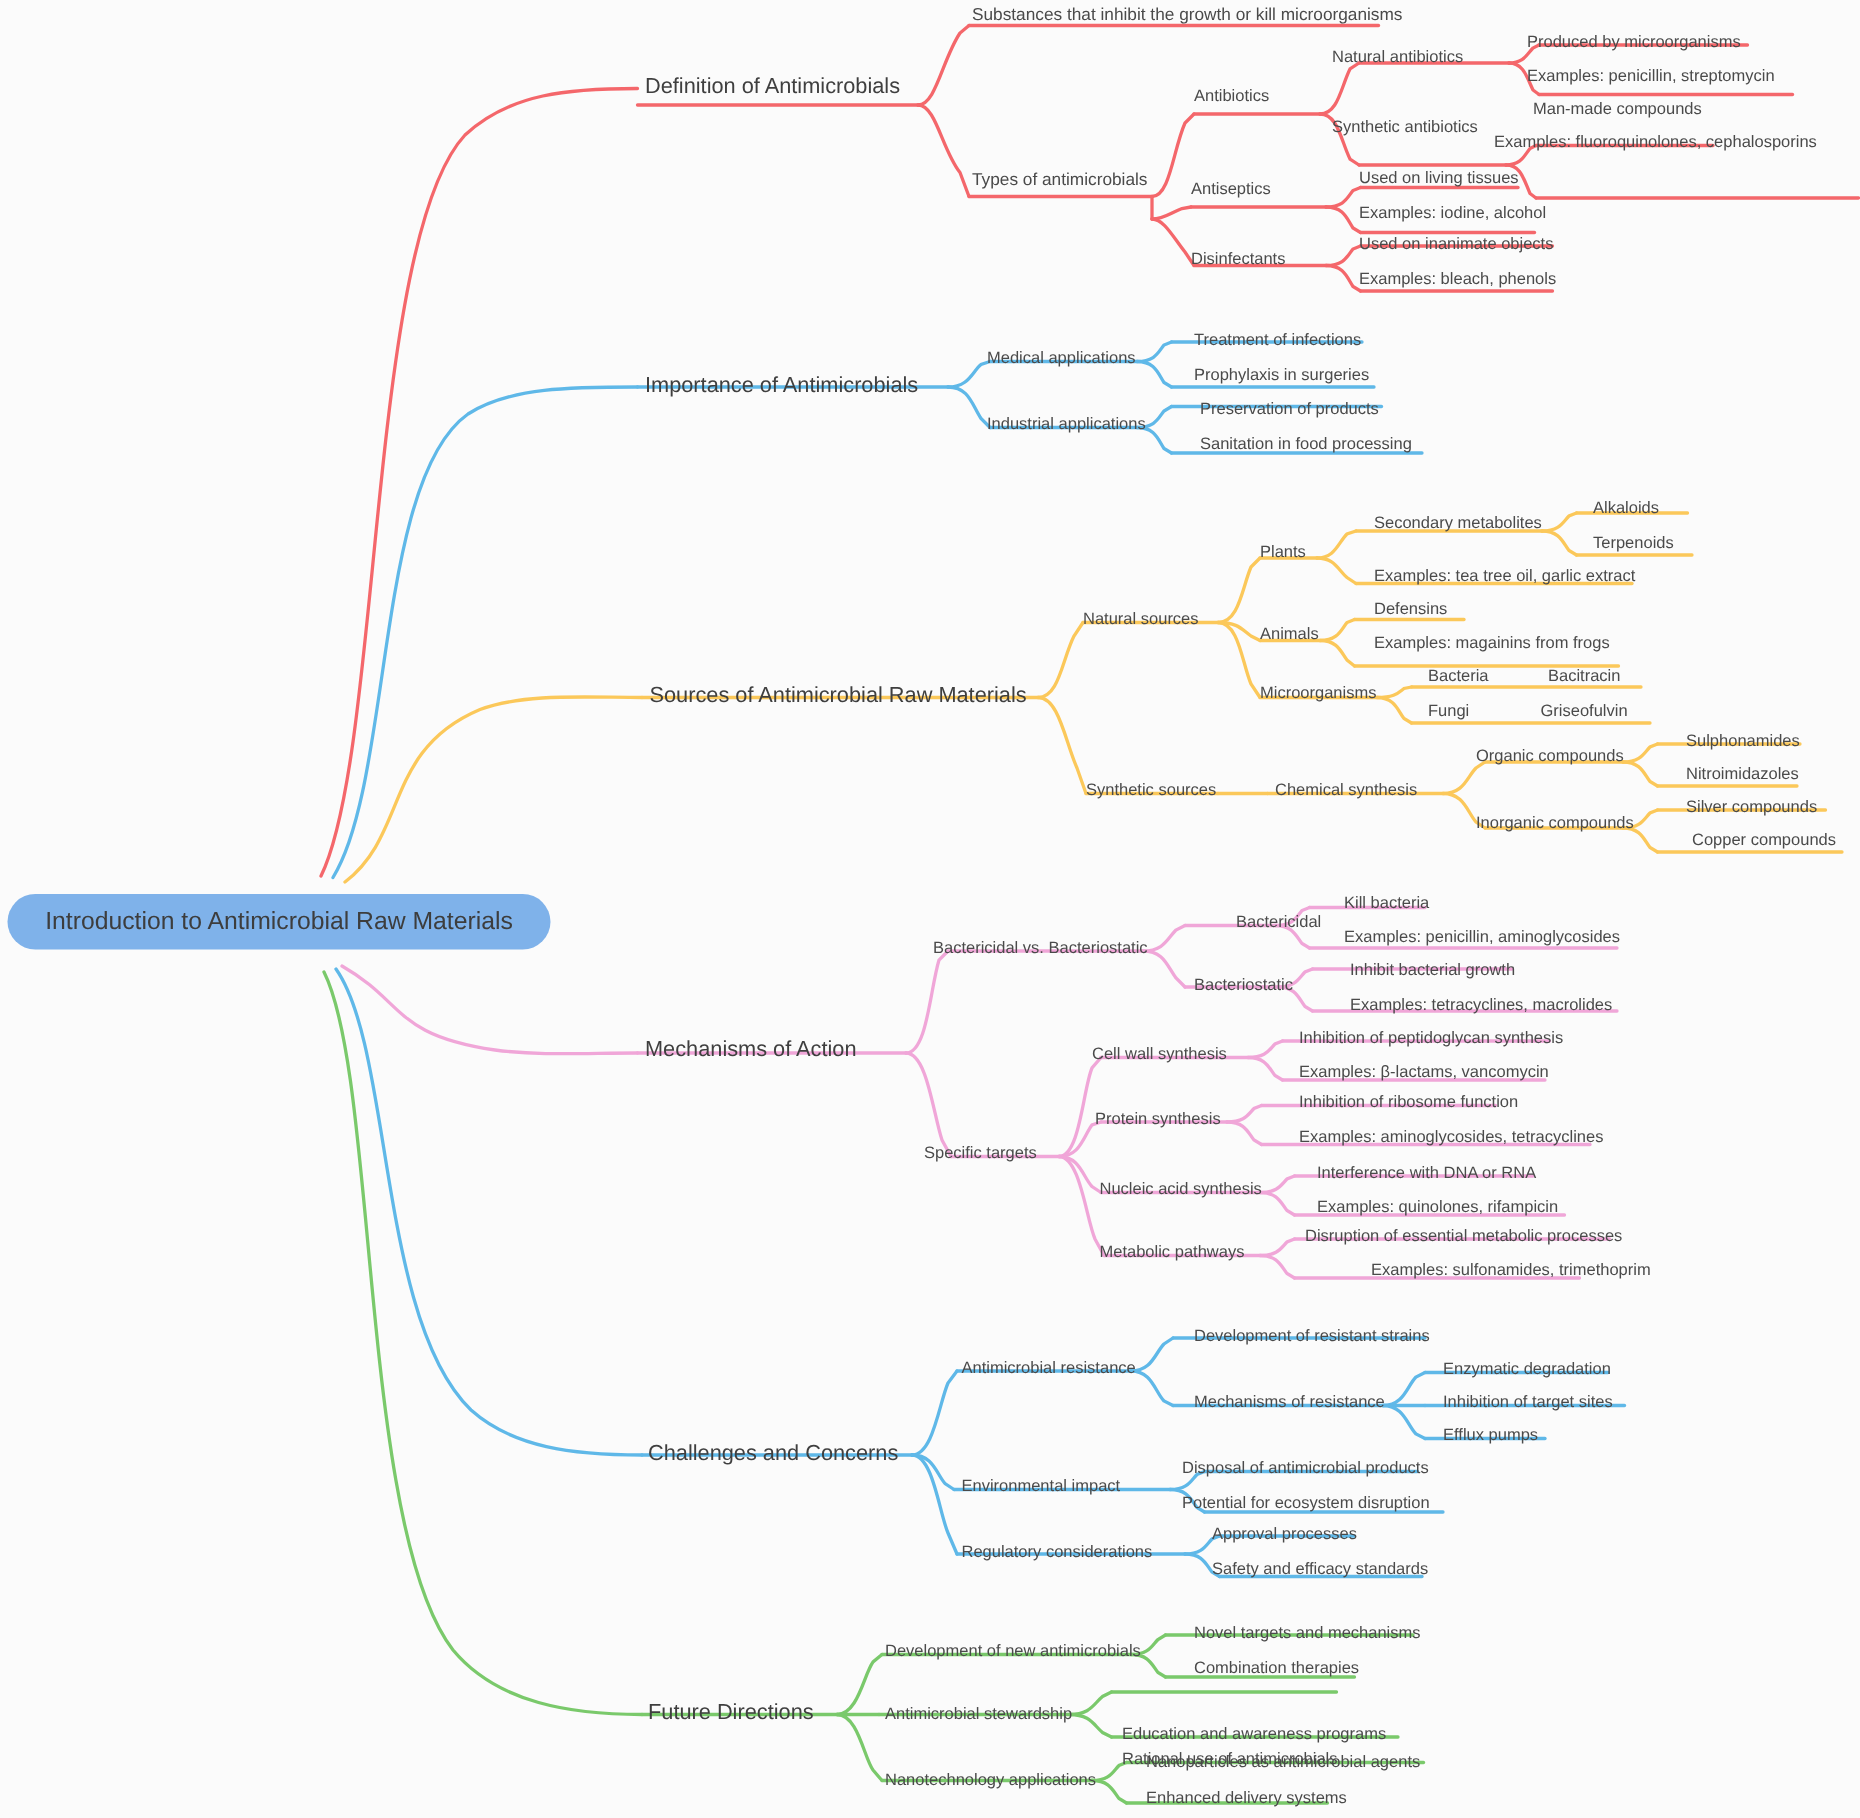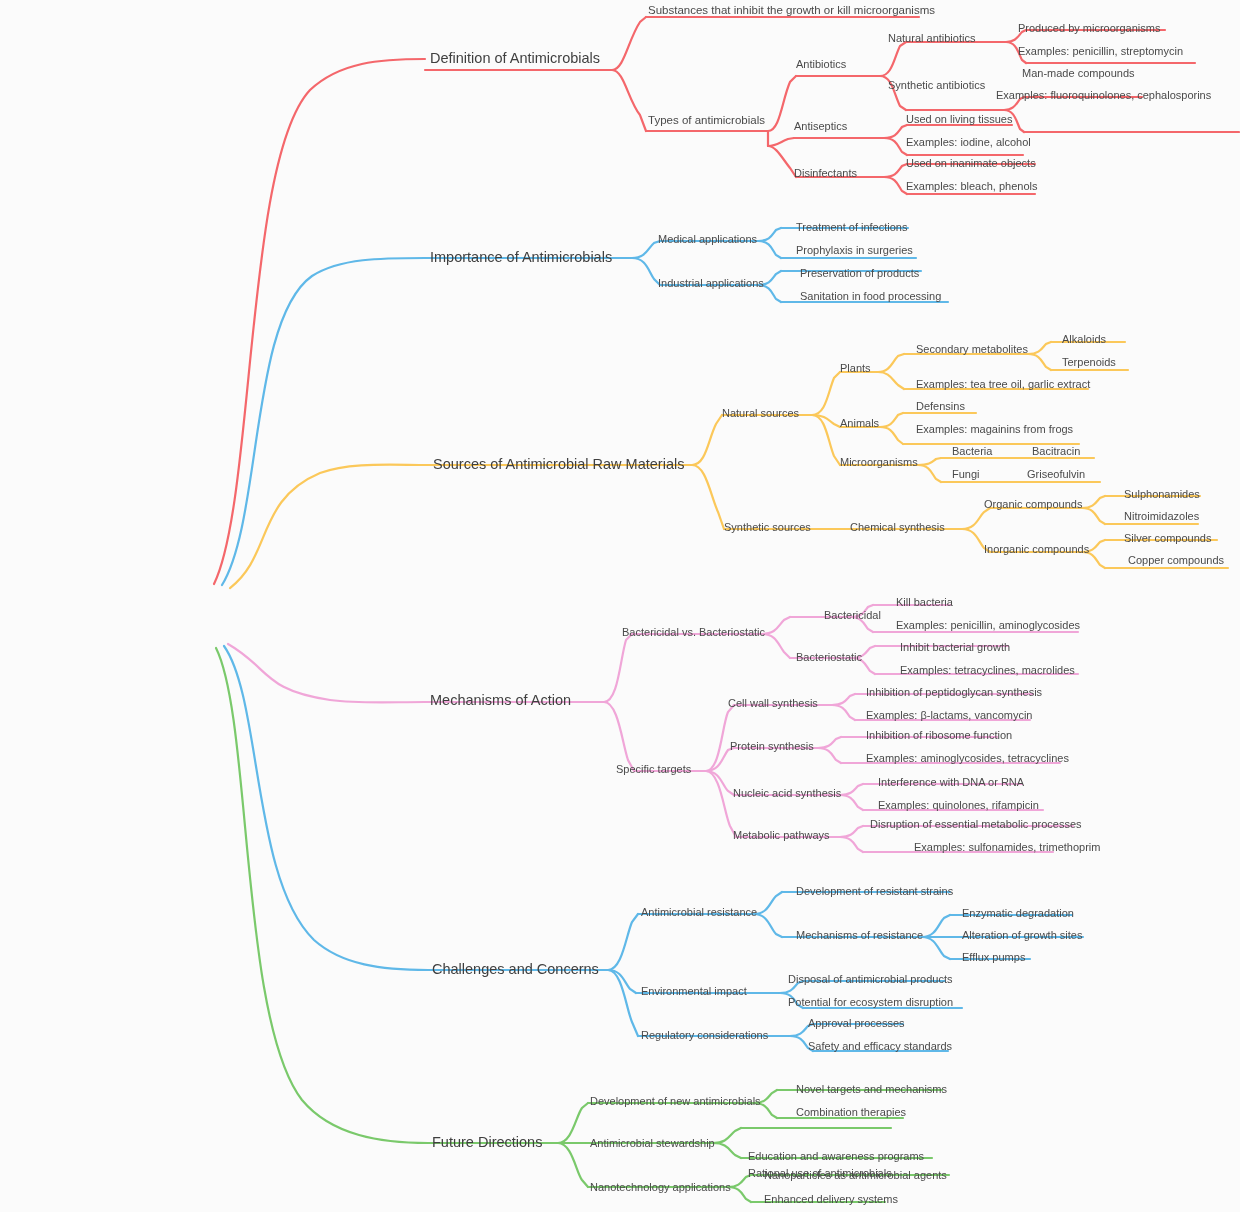--- a/index.html
+++ b/index.html
@@ -273,20 +273,23 @@
 
     <path d="M558,1143 C572,1143 576,1172 582,1180 L588,1187"></path>
     <path d="M588,1187 L728,1187"></path>
     <path d="M728,1187 C740,1187 742,1181 746,1177 L751,1175"></path>
     <path d="M751,1175 L949,1175"></path>
     <path d="M728,1187 C740,1187 742,1194 746,1199 L751,1202"></path>
     <path d="M751,1202 L885,1202"></path>
   </g>
 </svg>
 
+<div class="node" id="root-node">
+  <span>Introduction to Antimicrobial Raw Materials</span>
+</div>
 
 <div class="node lvl1" style="left:430px;top:51px;"><span>Definition of Antimicrobials</span></div>
 <div class="node lvl2" style="left:648px;top:5px;"><span>Substances that inhibit the growth or kill microorganisms</span></div>
 <div class="node lvl2" style="left:648px;top:115px;"><span>Types of antimicrobials</span></div>
 
 <div class="node lvl3" style="left:796px;top:59px;"><span>Antibiotics</span></div>
 <div class="node lvl3" style="left:888px;top:33px;"><span>Natural antibiotics</span></div>
 <div class="node lvl4" style="left:1018px;top:23px;"><span>Produced by microorganisms</span></div>
 <div class="node lvl4" style="left:1018px;top:46px;"><span>Examples: penicillin, streptomycin</span></div>
 <div class="node lvl3" style="left:888px;top:80px;"><span>Synthetic antibiotics</span></div>
@@ -358,21 +361,21 @@
 <div class="node lvl4" style="left:878px;top:800px;"><span>Examples: quinolones, rifampicin</span></div>
 <div class="node lvl4" style="left:733px;top:830px;"><span>Metabolic pathways</span></div>
 <div class="node lvl4" style="left:870px;top:819px;"><span>Disruption of essential metabolic processes</span></div>
 <div class="node lvl4" style="left:870px;top:842px;padding-left:44px;"><span>Examples: sulfonamides, trimethoprim</span></div>
 
 <div class="node lvl1" style="left:432px;top:962px;"><span>Challenges and Concerns</span></div>
 <div class="node lvl3" style="left:641px;top:907px;"><span>Antimicrobial resistance</span></div>
 <div class="node lvl4" style="left:796px;top:886px;"><span>Development of resistant strains</span></div>
 <div class="node lvl4" style="left:796px;top:930px;"><span>Mechanisms of resistance</span></div>
 <div class="node lvl4" style="left:962px;top:908px;"><span>Enzymatic degradation</span></div>
-<div class="node lvl4" style="left:962px;top:930px;"><span>Alteration of growth sites</span></div>
+<div class="node lvl4" style="left:962px;top:930px;"><span>Inhibition of target sites</span></div>
 <div class="node lvl4" style="left:962px;top:952px;"><span>Efflux pumps</span></div>
 <div class="node lvl3" style="left:641px;top:986px;"><span>Environmental impact</span></div>
 <div class="node lvl4" style="left:788px;top:974px;"><span>Disposal of antimicrobial products</span></div>
 <div class="node lvl4" style="left:788px;top:997px;"><span>Potential for ecosystem disruption</span></div>
 <div class="node lvl3" style="left:641px;top:1030px;"><span>Regulatory considerations</span></div>
 <div class="node lvl4" style="left:808px;top:1018px;"><span>Approval processes</span></div>
 <div class="node lvl4" style="left:808px;top:1041px;"><span>Safety and efficacy standards</span></div>
 
 <div class="node lvl1" style="left:432px;top:1135px;"><span>Future Directions</span></div>
 <div class="node lvl3" style="left:590px;top:1096px;"><span>Development of new antimicrobials</span></div>

